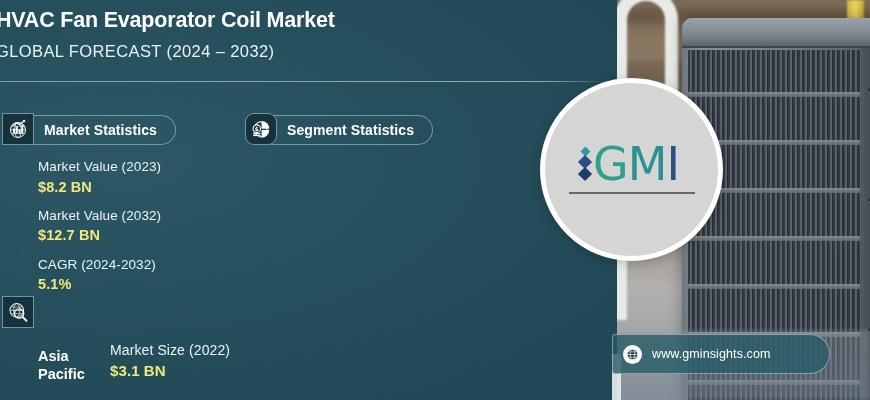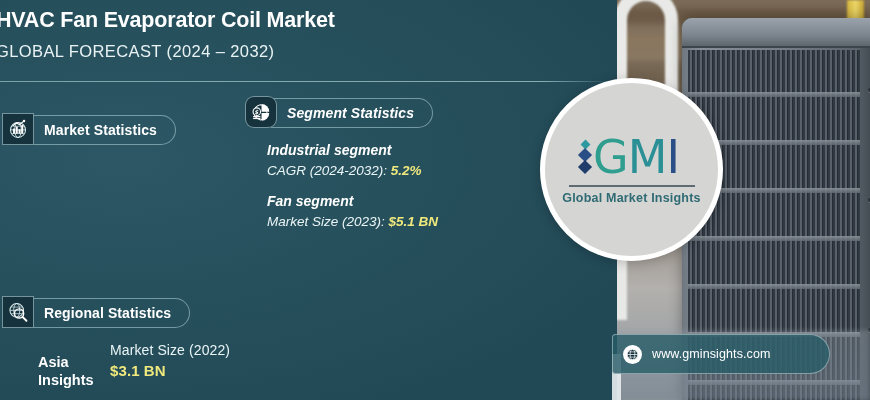--- a/index.html
+++ b/index.html
@@ -172,21 +172,21 @@
     font-weight: 700;
     color: #f0e97c;
   }
 
   .seg-line.last { margin-bottom: 0; }
 
   
   .regional-body {
     margin-top: 12px;
     display: flex;
-    align-items: flex-end;
+    align-items: center;
   }
 
   .region-name {
     font-size: 14.5px;
     font-weight: 700;
     color: #ffffff;
     line-height: 1.25;
     white-space: nowrap;
     width: 72px;
     flex: 0 0 72px;
@@ -500,85 +500,85 @@
           <rect x="9.6" y="9.3" width="2.1" height="7.8" fill="#ffffff"></rect>
           <rect x="12.6" y="12.4" width="2.1" height="4.7" fill="#ffffff"></rect>
           <rect x="15.6" y="7.6" width="2.1" height="9.5" fill="#ffffff"></rect>
           <polyline points="6.5,8.6 10.4,5.2 13.6,7.4 18.6,3.2" fill="none" stroke="#ffffff" stroke-width="1.2" stroke-linejoin="round"></polyline>
           <circle cx="18.6" cy="3.2" r="1.3" fill="#ffffff"></circle>
         </svg>
       </div>
       <div class="pill-label">Market Statistics</div>
     </div>
 
-  </div>
-
-  <div class="section" style="left:245px; top:96px;font-style:italic;">
+    <div class="stat-list" style="padding-left:36px;">
+      <div class="stat-label">Market Value (2023)</div>
+      <div class="stat-value">$8.2 BN</div>
+      <div class="stat-label">Market Value (2032)</div>
+      <div class="stat-value">$12.7 BN</div>
+      <div class="stat-label">CAGR (2024-2032)</div>
+      <div class="stat-value tight">5.1%</div>
+    </div>
+  </div>
+
+  <div class="section" style="left:245px; top:113px;">
     <div class="pill-row">
       <div class="pill-icon rounded">
         <svg width="22" height="22" viewBox="0 0 24 24">
           <path d="M12.6 3.4 A8.4 8.4 0 0 1 21 11.8 L12.6 11.8 Z" fill="#ffffff"></path>
           <path d="M11.4 4.0 A8.4 8.4 0 0 0 11.4 20.6 A8.4 8.4 0 0 0 11.4 4.0 Z" fill="none" stroke="#ffffff" stroke-width="1.1"></path>
           <path d="M12.6 13.2 L21 13.2 A8.4 8.4 0 0 1 12.6 21.6 Z" fill="#ffffff"></path>
           <circle cx="7.4" cy="11.6" r="4.1" fill="#16333d" stroke="#ffffff" stroke-width="1.1"></circle>
           <text x="7.4" y="14.1" font-family="DejaVu Sans, sans-serif" font-size="6.2" font-weight="bold" fill="#ffffff" text-anchor="middle">$</text>
           <rect x="3.4" y="16.4" width="8" height="1.3" fill="#ffffff"></rect>
           <rect x="3.4" y="18.4" width="8" height="1.3" fill="#ffffff"></rect>
         </svg>
       </div>
       <div class="pill-label">Segment Statistics</div>
     </div>
 
-    <div class="stat-list" style="padding-left:22px;">
-      <div class="seg-title">Industrial segment</div>
-      <div class="seg-line"><span>CAGR (2024-2032): </span><span class="hl">5.2%</span></div>
-      <div class="seg-title">Fan segment</div>
-      <div class="seg-line last"><span>Market Size (2023): </span><span class="hl">$5.1 BN</span></div>
-    </div>
   </div>
 
   <div class="section" style="left:2px; top:296px;">
     <div class="pill-row">
       <div class="pill-icon">
         <svg width="22" height="22" viewBox="0 0 24 24">
           <circle cx="10.6" cy="10.2" r="7.4" fill="none" stroke="#dff0f3" stroke-width="1.1"></circle>
           <ellipse cx="10.6" cy="10.2" rx="3.3" ry="7.4" fill="none" stroke="#dff0f3" stroke-width="0.85"></ellipse>
           <line x1="3.2" y1="10.2" x2="18" y2="10.2" stroke="#dff0f3" stroke-width="0.85"></line>
           <line x1="4.5" y1="6.6" x2="16.7" y2="6.6" stroke="#dff0f3" stroke-width="0.7"></line>
           <line x1="4.5" y1="13.8" x2="16.7" y2="13.8" stroke="#dff0f3" stroke-width="0.7"></line>
           <circle cx="13.2" cy="13.6" r="5.0" fill="none" stroke="#ffffff" stroke-width="1.5"></circle>
           <line x1="16.9" y1="17.3" x2="21.2" y2="21.6" stroke="#ffffff" stroke-width="2.1" stroke-linecap="round"></line>
         </svg>
       </div>
-      <div class="pill-label">Regional Statistics</div>
     </div>
 
     <div class="regional-body" style="padding-left:36px;">
       <div class="region-name">
         <div>Asia</div>
-        <div>Insights</div>
+        <div>Pacific</div>
       </div>
       <div class="region-stats">
         <div class="stat-label">Market Size (2022)</div>
         <div class="stat-value">$3.1 BN</div>
       </div>
     </div>
   </div>
 
   <div class="logo-circle">
     <div class="logo-mark">
       <div class="logo-diamonds">
         <div class="dmd d1"></div>
         <div class="dmd d2"></div>
         <div class="dmd d3"></div>
       </div>
       <div class="logo-text"><span class="logo-g">G</span><span class="logo-m">M</span><span class="logo-i">I</span></div>
     </div>
     <div class="logo-rule"></div>
-    <div class="logo-tag">Global Market Insights</div>
   </div>
 
   <div class="edge-strip"></div>
 
   <div class="contact">
     <div class="contact-row">
       <div class="contact-icon">
         <svg width="13" height="13" viewBox="0 0 16 16">
           <circle cx="8" cy="8" r="6.6" fill="#15323c"></circle>
           <circle cx="8" cy="8" r="6.6" fill="none" stroke="#ffffff" stroke-width="1"></circle>

